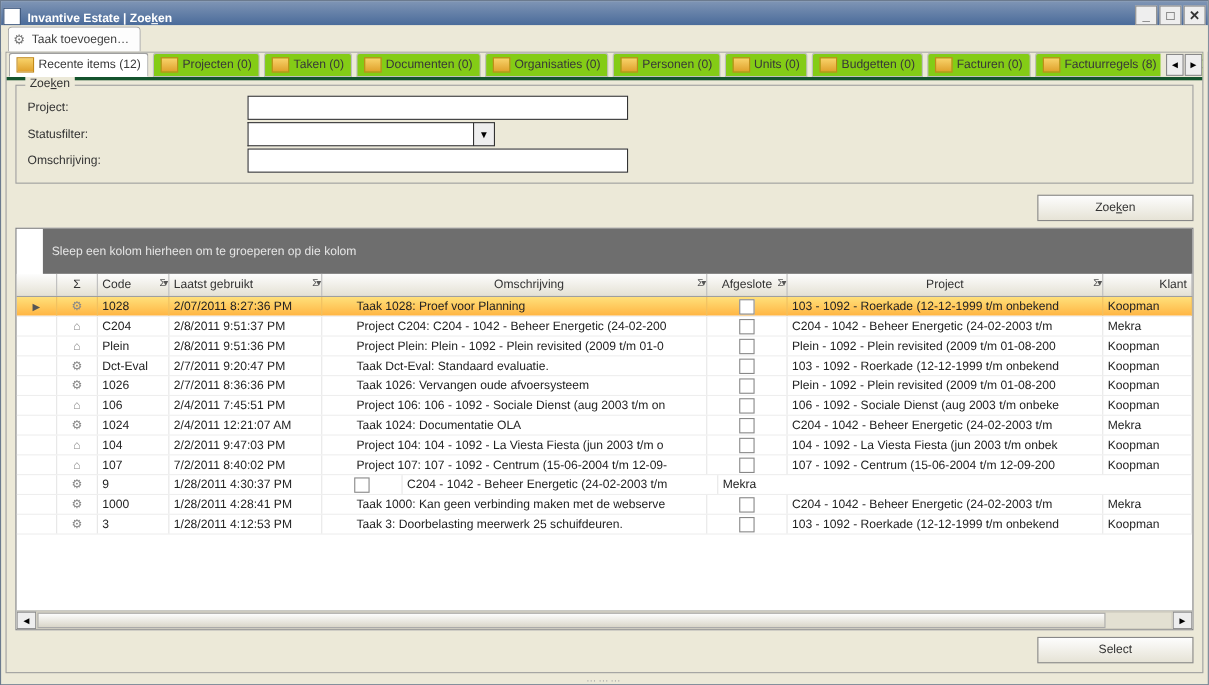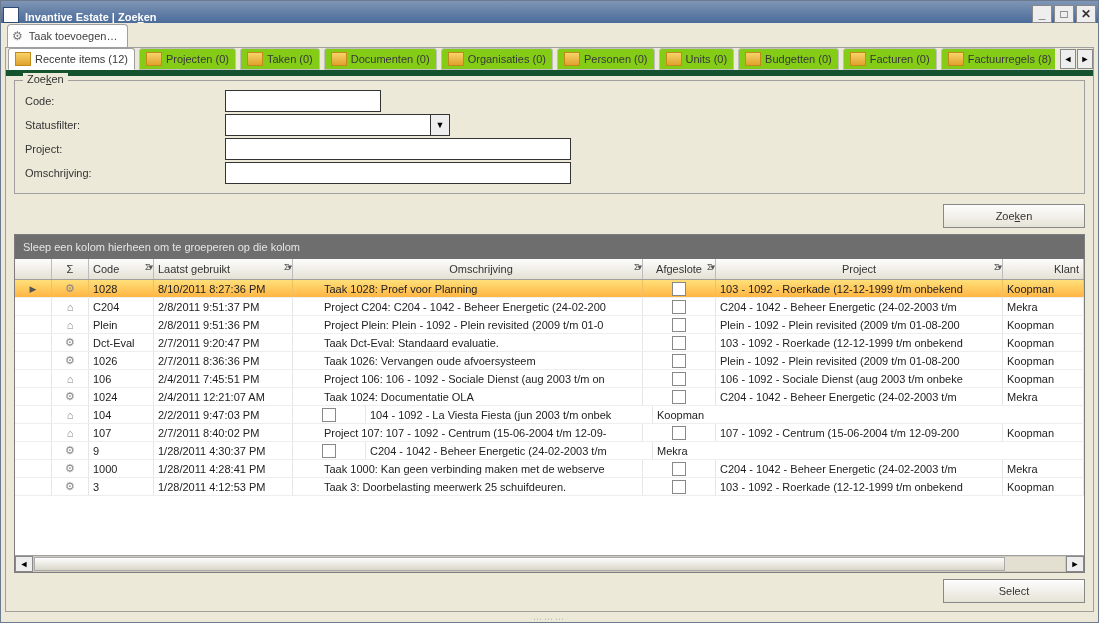--- a/index.html
+++ b/index.html
@@ -8,41 +8,41 @@
   .titlebar .ticon{width:14px;height:14px;background:#fff;margin-right:6px;border:1px solid #2e4a73;}
   .titlebar .spacer{flex:1;}
   .tbtn{width:18px;height:16px;background:#eee;border:1px solid #888;margin-left:2px;display:flex;align-items:center;justify-content:center;font-family:Arial;font-size:12px;color:#333;}
   
   .doctabs{height:24px;background:#ece9d8;display:flex;align-items:flex-end;padding-left:6px;}
   .doctab{height:22px;border:1px solid #9f9f9f;border-bottom:none;border-radius:4px 4px 0 0;background:#fdfdfd;display:flex;align-items:center;padding:0 10px 0 4px;gap:6px;color:#3f3f3f;}
   .gearicon{color:#777;font-size:12px;}
   
   .client{flex:1;display:flex;flex-direction:column;border:1px solid #9f9f9f;margin:0 4px 4px 4px;background:#ece9d8;}
   
-  .navtabs{height:22px;border-bottom:6px solid #14532d;display:flex;align-items:center;overflow:hidden;position:relative;background:#ece9d8;}
+  .navtabs{height:22px;border-bottom:3px solid #14532d;display:flex;align-items:center;overflow:hidden;position:relative;background:#ece9d8;}
   .navtab{height:20px;border:1px solid #bfbfbf;border-radius:3px 3px 0 0;margin:0 2px;display:flex;align-items:center;padding:0 6px;gap:4px;background:#84cc16;white-space:nowrap;color:#383838;}
   .navtab.active{background:#fff;border-color:#9f9f9f;border-bottom-color:#fff;}
   .ni{width:14px;height:12px;display:inline-block;background:linear-gradient(#f8d36a,#e0a12c);border:1px solid #c28a1a;}
   .navscroll{position:absolute;right:0;top:0;height:22px;display:flex;align-items:center;background:#ece9d8;padding-left:4px;}
   .navscroll div{width:14px;height:18px;border:1px solid #888;background:#eee;display:flex;align-items:center;justify-content:center;font-size:9px;margin-left:1px;}
   
   .searchwrap{border:1px solid #9f9f9f;margin:4px 8px;padding:8px 10px 8px 10px;position:relative;background:#ece9d8;}
   .searchwrap .legend{position:absolute;top:-8px;left:8px;background:#ece9d8;padding:0 4px;color:#333;}
   .frow{display:flex;align-items:center;height:24px;}
   .frow label{width:200px;color:#333;}
   .tinput{height:18px;border:1px solid #333;background:#fff;}
   .w150{width:150px;} .w200{width:200px;} .w340{width:340px;}
   .combo{display:flex;}
   .combo .tinput{border-right:none;}
   .combo .cbtn{width:18px;height:20px;border:1px solid #333;background:#eee;display:flex;align-items:center;justify-content:center;font-size:9px;}
   .btnrow{display:flex;justify-content:flex-end;margin:6px 8px 4px 8px;}
   .btn{min-width:120px;height:22px;border:1px solid #888;background:linear-gradient(#fdfdfd,#e6e3d6);display:flex;align-items:center;justify-content:center;padding:0 10px;color:#333;}
   
   .gridwrap{flex:1;margin:2px 8px 0 8px;border:1px solid #7d7d7d;background:#fff;display:flex;flex-direction:column;overflow:hidden;}
-  .grouphdr{height:24px;background:#6e6e6e;color:#e5e5e5;display:flex;align-items:center;padding-left:8px;}
+  .grouphdr{height:41px;background:#6e6e6e;color:#e5e5e5;display:flex;align-items:center;padding-left:8px;margin-left:24px;}
   .gridhdr{display:flex;background:linear-gradient(#fdfdfd,#e4e1d4);border-bottom:1px solid #9f9f9f;}
   .gh{border-right:1px solid #bcbcbc;height:20px;display:flex;align-items:center;padding:0 4px;position:relative;color:#333;white-space:nowrap;overflow:hidden;}
   .gh .tools{position:absolute;right:2px;top:3px;font-size:9px;color:#555;letter-spacing:-2px;}
   .cSel{width:28px;justify-content:center;}
   .cType{width:28px;justify-content:center;}
   .cCode{width:56px;}
   .cDate{width:130px;}
   .cDesc{width:314px;margin-left:27px;}
   .cAfg{width:64px;justify-content:center;}
   .cProj{width:278px;}
@@ -135,33 +135,29 @@
         </div>
         <div class="navscroll">
         <div>◄</div>
         <div>►</div>
       </div>
     </div>
 
     <div class="searchwrap">
       <span class="legend">Zoe<u>k</u>en</span>
       <div class="frow">
-        <label>Code:</label>
-        <input class="tinput w150" style="">
+        <label>Project:</label>
+        <input class="tinput w340" style="">
       </div>
       <div class="frow">
         <label>Statusfilter:</label>
         <div class="combo">
           <input class="tinput w200" style="">
           <div class="cbtn">▼</div>
         </div>
-      </div>
-      <div class="frow">
-        <label>Project:</label>
-        <input class="tinput w340" style="">
       </div>
       <div class="frow">
         <label>Omschrijving:</label>
         <input class="tinput w340" style="">
       </div>
     </div>
 
     <div class="btnrow">
       <div class="btn">
         <span>Zoe<u>k</u>en</span>
@@ -201,21 +197,21 @@
       </div>
       <div class="gridbody">
           <div class="row sel">
             <div class="cell cSel">
               <span class="tri">▶</span>
             </div>
             <div class="cell cType">
               <span class="gearmini">⚙</span>
             </div>
             <div class="cell cCode">1028</div>
-            <div class="cell cDate">8/10/2011 8:27:36 PM</div>
+            <div class="cell cDate">2/07/2011 8:27:36 PM</div>
             <div class="cell cDesc">Taak 1028: Proef voor Planning</div>
             <div class="cell cAfg" style="justify-content:center;">
               <span class="chk"></span>
             </div>
             <div class="cell cProj">103 - 1092 - Roerkade (12-12-1999 t/m onbekend</div>
             <div class="cell cKlant">Koopman</div>
           </div>
           <div class="row">
             <div class="cell cSel"></div>
             <div class="cell cType">
@@ -300,33 +296,34 @@
             <div class="cell cProj">C204 - 1042 - Beheer Energetic (24-02-2003 t/m</div>
             <div class="cell cKlant">Mekra</div>
           </div>
           <div class="row">
             <div class="cell cSel"></div>
             <div class="cell cType">
               <span class="gearmini">⌂</span>
             </div>
             <div class="cell cCode">104</div>
             <div class="cell cDate">2/2/2011 9:47:03 PM</div>
+            <div class="cell cDesc">Project 104: 104 - 1092 - La Viesta Fiesta (jun 2003 t/m o</div>
             <div class="cell cAfg" style="justify-content:center;">
               <span class="chk"></span>
             </div>
             <div class="cell cProj">104 - 1092 - La Viesta Fiesta (jun 2003 t/m onbek</div>
             <div class="cell cKlant">Koopman</div>
           </div>
           <div class="row">
             <div class="cell cSel"></div>
             <div class="cell cType">
               <span class="gearmini">⌂</span>
             </div>
             <div class="cell cCode">107</div>
-            <div class="cell cDate">2/7/2011 8:40:02 PM</div>
+            <div class="cell cDate">7/2/2011 8:40:02 PM</div>
             <div class="cell cDesc">Project 107: 107 - 1092 - Centrum (15-06-2004 t/m 12-09-</div>
             <div class="cell cAfg" style="justify-content:center;">
               <span class="chk"></span>
             </div>
             <div class="cell cProj">107 - 1092 - Centrum (15-06-2004 t/m 12-09-200</div>
             <div class="cell cKlant">Koopman</div>
           </div>
           <div class="row">
             <div class="cell cSel"></div>
             <div class="cell cType">

